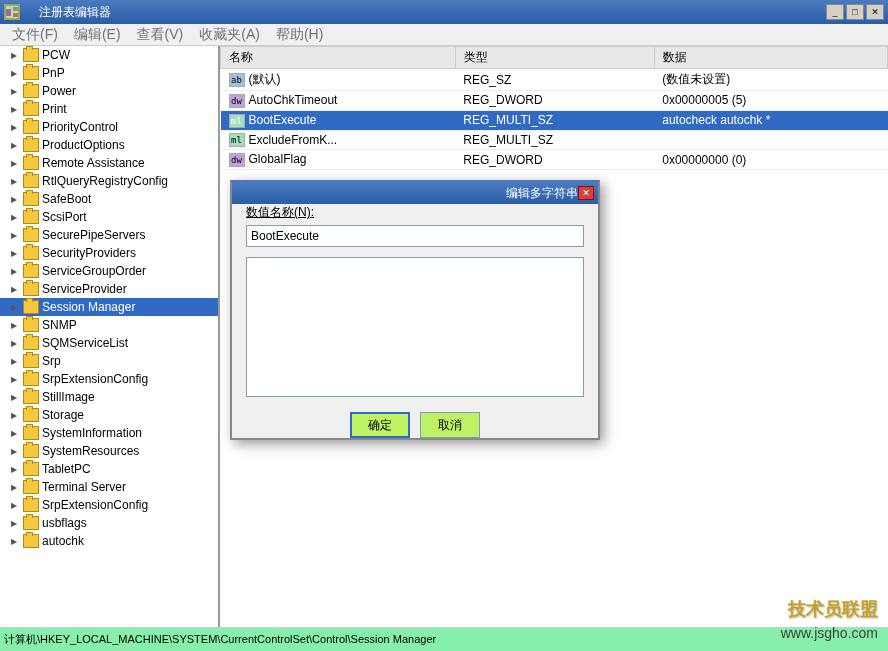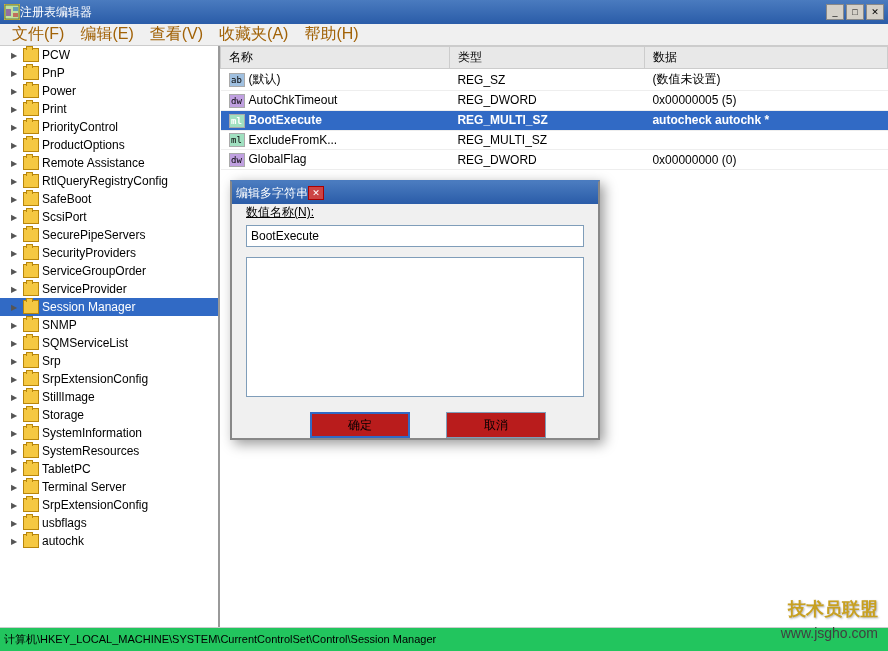--- a/index.html
+++ b/index.html
@@ -19,21 +19,21 @@
       height: 24px;
       display: flex;
       align-items: center;
       justify-content: space-between;
       padding: 0 4px;
       color: white;
     }
     .title-bar-left {
       display: flex;
       align-items: center;
-      gap: 0;
+      gap: 19px;
     }
     .title-icon {
       width: 16px;
       height: 16px;
       background: #f0c040;
       display: inline-block;
     }
     .title-bar-title {
       font-size: 12px;
       color: white;
@@ -61,22 +61,22 @@
       background: #f0f0f0;
       height: 22px;
       display: flex;
       align-items: center;
       padding: 0 4px;
       border-bottom: 1px solid #ccc;
     }
     .menu-item {
       padding: 14px 8px;
       cursor: pointer;
-      font-size: 16px;
-      color: #a16207;
+      font-size: 14px;
+      color: #737373;
     }
 
     
     .main-area {
       display: flex;
       height: calc(651px - 24px - 22px - 24px);
       background: #fff;
     }
 
     
@@ -152,40 +152,40 @@
       text-align: left;
       font-weight: normal;
       position: sticky;
       top: 0;
     }
     .reg-table td {
       border-bottom: 1px solid #eee;
       padding: 2px 8px;
       cursor: default;
     }
-    .reg-table tr.selected td { background: #316ac5; color: white; font-weight: bold; }
+    .reg-table tr.selected td { background: #316ac5; color: white; }
 
     .type-icon {
       width: 16px;
       height: 14px;
       display: inline-block;
       margin-right: 4px;
       vertical-align: middle;
       font-size: 9px;
       background: #e8e0d0;
       border: 1px solid #aaa;
       text-align: center;
       line-height: 12px;
       font-family: monospace;
     }
 
     
     .status-bar {
       height: 24px;
-      background: #22c55e;
+      background: #86efac;
       border-top: 1px solid #ccc;
       display: flex;
       align-items: center;
       padding: 0 4px;
       font-size: 11px;
       color: #000;
     }
 
     
     .dialog-overlay {
@@ -206,21 +206,21 @@
       box-shadow: 4px 4px 12px rgba(0,0,0,0.4);
       position: absolute;
       top: 180px;
       left: 230px;
     }
     .dialog-title-bar {
       background: linear-gradient(to bottom, #4a7bbf, #2a5ca8);
       height: 22px;
       display: flex;
       align-items: center;
-      justify-content: flex-start;
+      justify-content: flex-end;
       padding: 0 4px;
       color: white;
     }
     .dialog-title-text {
       font-size: 12px;
       color: white;
     }
     .dialog-close-btn {
       width: 16px;
       height: 14px;
@@ -266,31 +266,30 @@
       resize: none;
       outline: none;
     }
     .dialog-buttons {
       display: flex;
       justify-content: center;
       gap: 10px;
       margin-top: 12px;
     }
     .dialog-btn {
-      width: 100px;
+      width: 60px;
       height: 26px;
-      background: #b91c1c;
+      background: #bef264;
       border: 1px solid #7f9db9;
       cursor: pointer;
       font-size: 12px;
       font-family: 'SimSun', sans-serif;
       display: flex;
       align-items: center;
       justify-content: center;
-      margin-left: 26px;
     }
     .dialog-btn.default-btn {
       border: 2px solid #316ac5;
     }
 
     
     .watermark {
       position: absolute;
       bottom: 30px;
       right: 10px;

